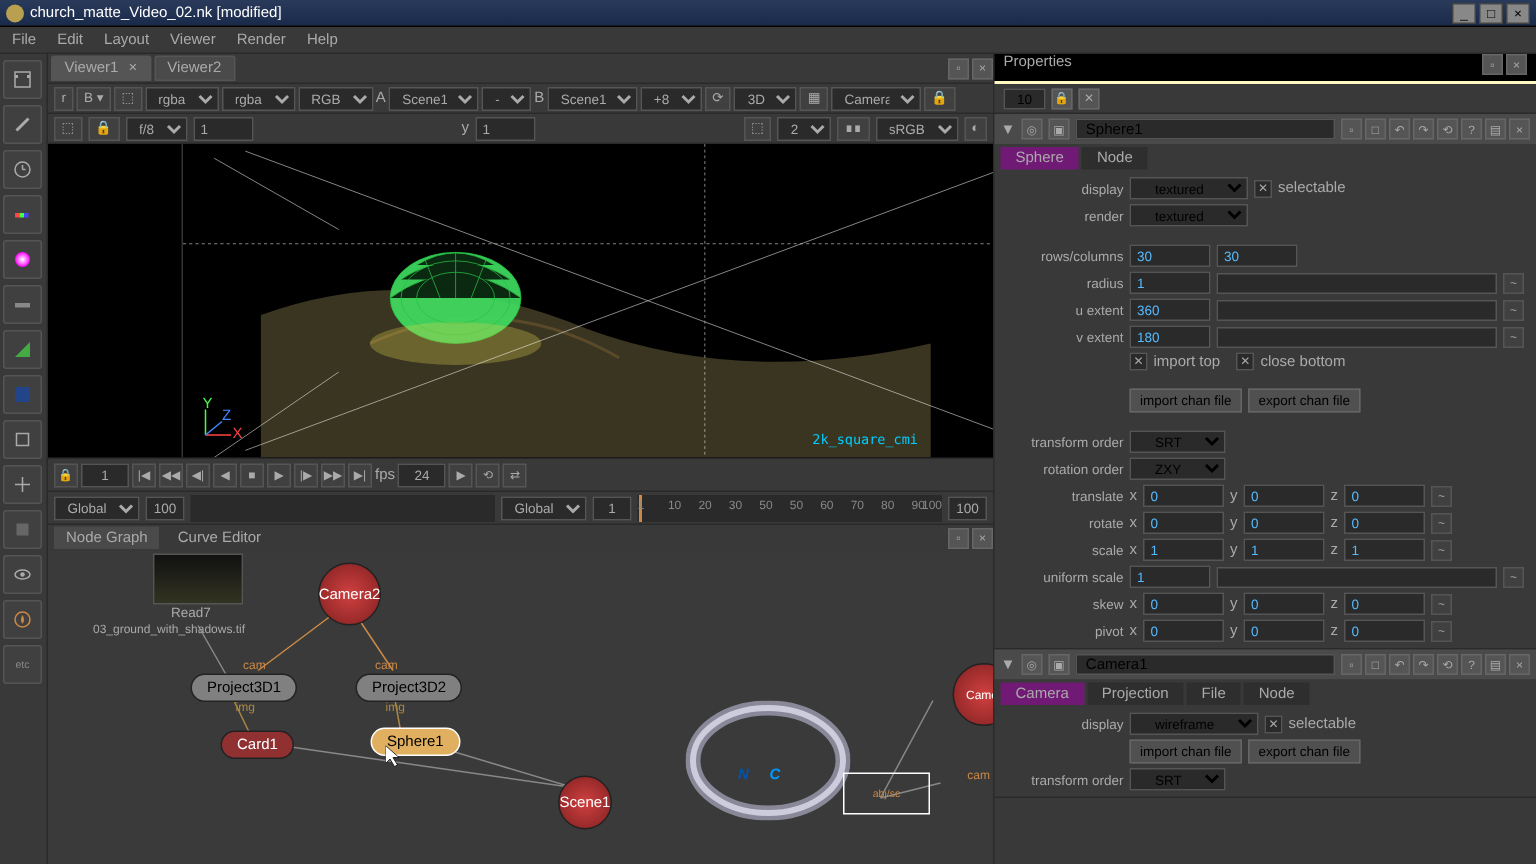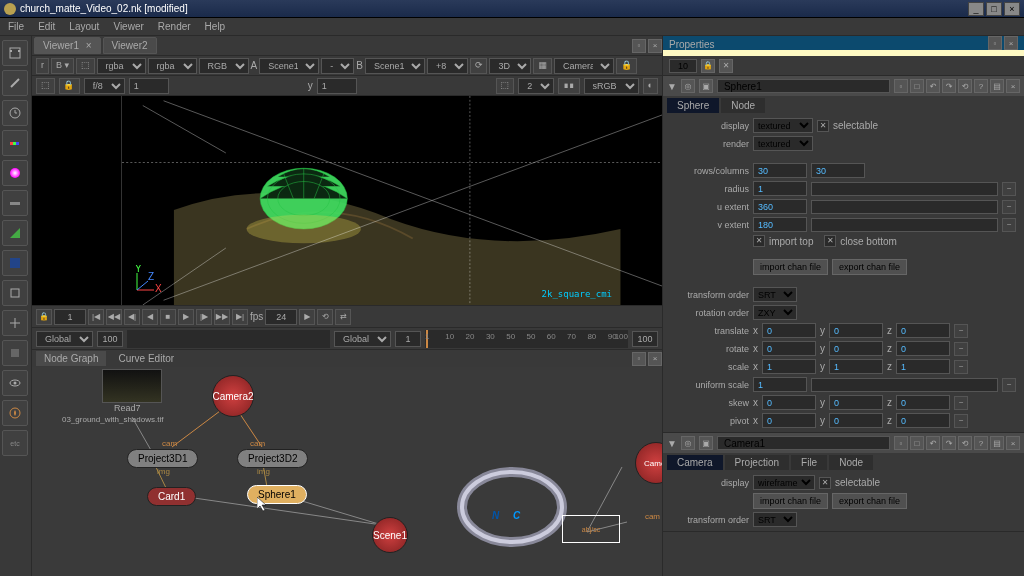--- a/index.html
+++ b/index.html
@@ -38,37 +38,37 @@
 .ntab{padding:2px 8px;margin-left:4px}
 .ntab.active{background:#4a4a4a}
 .nodegraph{flex:1;background:#3a3a3a;position:relative;overflow:hidden}
 .node{position:absolute;border-radius:12px;padding:3px 10px;font-size:9px;text-align:center;border:1px solid #222}
 .node.red{background:radial-gradient(#d04040,#802020);color:#fff;border-radius:50%}
 .node.gray{background:#808080;color:#000}
 .node.orange{background:#e0b060;color:#000;border:1px solid #fff}
 .node.darkred{background:#903030;color:#fff}
 .node-thumb{position:absolute;width:60px;height:34px;background:#222;border:1px solid #555}
 .right{width:362px;background:#393939;display:flex;flex-direction:column;border-left:1px solid #2a2a2a}
-.propheader{height:20px;background:#0c4a6e;display:flex;align-items:flex-end;padding:0 6px;border-bottom:6px solid #fef9c3}
+.propheader{height:20px;background:#000000;display:flex;align-items:flex-start;padding:0 6px;border-bottom:2px solid #fef9c3}
 .propbar{height:20px;background:#393939;display:flex;align-items:center;padding:0 6px;gap:4px;border-bottom:1px solid #2a2a2a}
 .propnum{background:#2a2a2a;border:1px solid #555;width:28px;height:14px;font-size:9px;text-align:center}
 .panel{border-bottom:1px solid #2a2a2a}
 .panelhead{height:20px;background:#4a4a4a;display:flex;align-items:center;padding:0 4px;gap:4px}
 .panelname{background:#2a2a2a;border:1px solid #555;padding:1px 6px;flex:1;height:14px}
 .panelicons{display:flex;gap:2px}
 .panelicon{width:14px;height:14px;background:#555;border:1px solid #666;font-size:8px;display:flex;align-items:center;justify-content:center}
 .paneltabs{height:18px;background:#393939;display:flex;align-items:center;padding:0 4px;gap:2px}
 .ptab{padding:2px 10px;background:#2e2e2e}
-.ptab.active{background:#0f172a}
+.ptab.active{background:#701a75}
 .proprows{padding:4px 8px;display:flex;flex-direction:column;gap:3px}
 .proprow{display:flex;align-items:center;gap:4px}
 .proplabel{width:78px;text-align:right;font-size:9px}
 .propval{background:#2a2a2a;border:1px solid #555;padding:1px 4px;height:15px;font-size:9px;color:#5bf}
 .propval.w60{width:54px}
-.propsel{background:#2a2a2a;border:1px solid #555;padding:1px 0;height:15px;font-size:9px;min-width:60px}
+.propsel{background:#2a2a2a;border:1px solid #555;padding:1px 12px;height:15px;font-size:9px;min-width:60px}
 .propcheck{width:12px;height:12px;background:#2a2a2a;border:1px solid #555}
 .propcheck.on::after{content:"✕";font-size:8px;color:#aaa;display:block;text-align:center;line-height:10px}
 .propbtn{background:#505050;border:1px solid #666;padding:2px 6px;font-size:9px}
 .slider{flex:1;height:14px;background:#2a2a2a;border:1px solid #555;position:relative}
 .anibtn{width:14px;height:14px;background:#404040;border:1px solid #555;font-size:8px;display:flex;align-items:center;justify-content:center}
 .wincontrols{margin-left:auto;display:flex;gap:2px}
 svg{display:block}
 </style>
 </head>
 <body>

